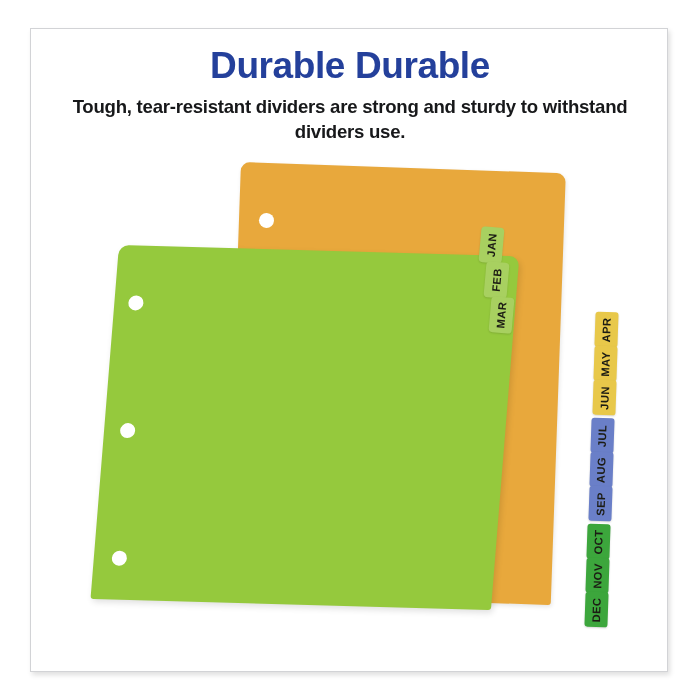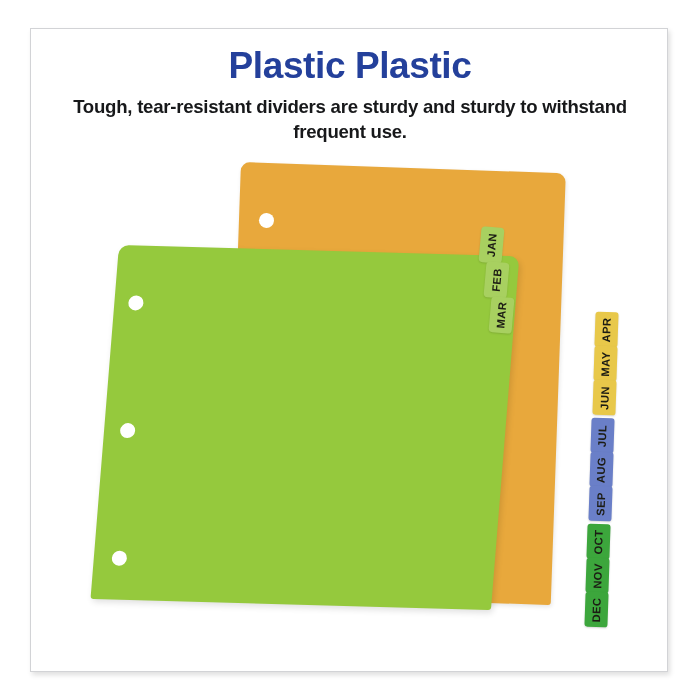--- a/index.html
+++ b/index.html
@@ -171,23 +171,23 @@
   #tabs-right .r7 { left: 2px;  top: 246px; transform: rotate(2deg); }
   #tabs-right .r8 { left: 1px;  top: 280px; transform: rotate(2deg); }
 </style>
 </head>
 <body>
 
 <div id="stage">
 
   <div id="card-frame">
 
-    <div id="headline">Plastic Plastic</div>
-
-    <div id="subtitle">Tough, tear-resistant dividers are sturdy and sturdy to withstand frequent use.</div>
+    <div id="headline">Durable Durable</div>
+
+    <div id="subtitle">Tough, tear-resistant dividers are strong and sturdy to withstand dividers use.</div>
 
     <div id="photo">
 
       <div class="sheet" id="divider-orange">
         <span class="hole" id="hole-orange-top"></span>
       </div>
 
       <div class="sheet" id="divider-green">
         <span class="hole" id="hole-green-top"></span>
         <span class="hole" id="hole-green-mid"></span>

